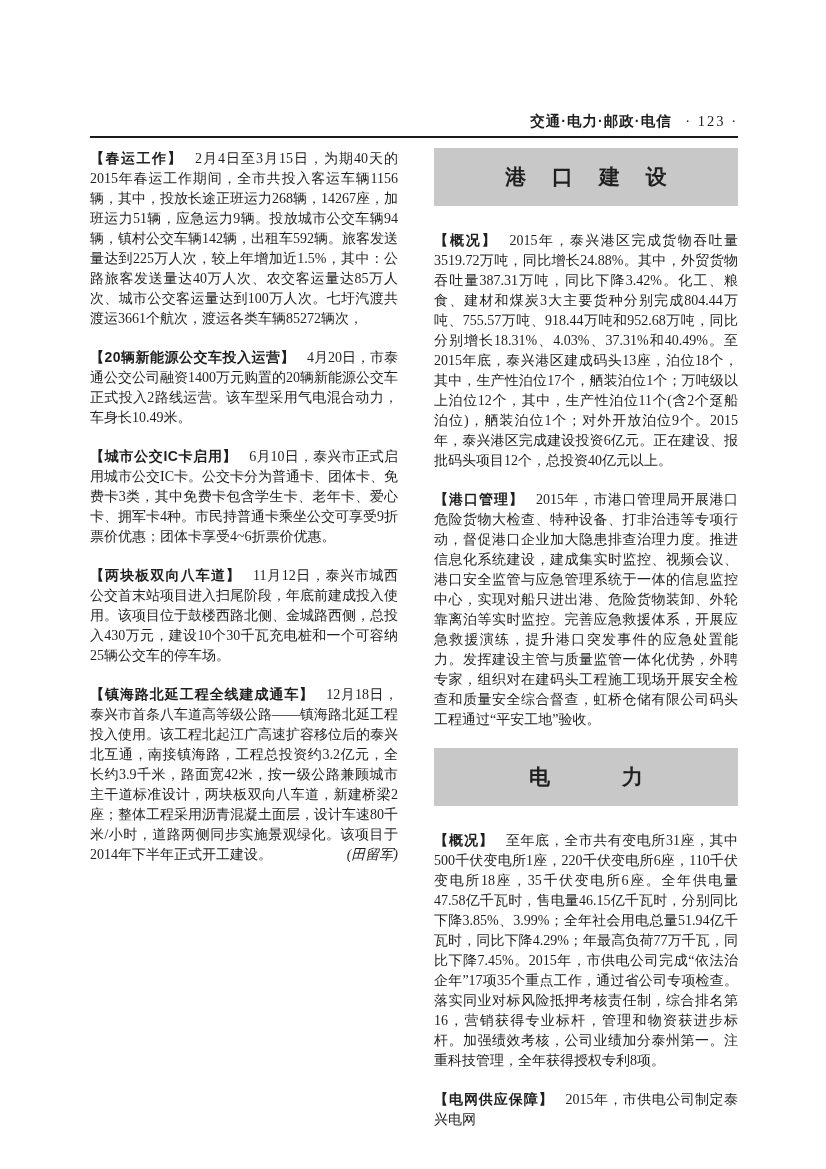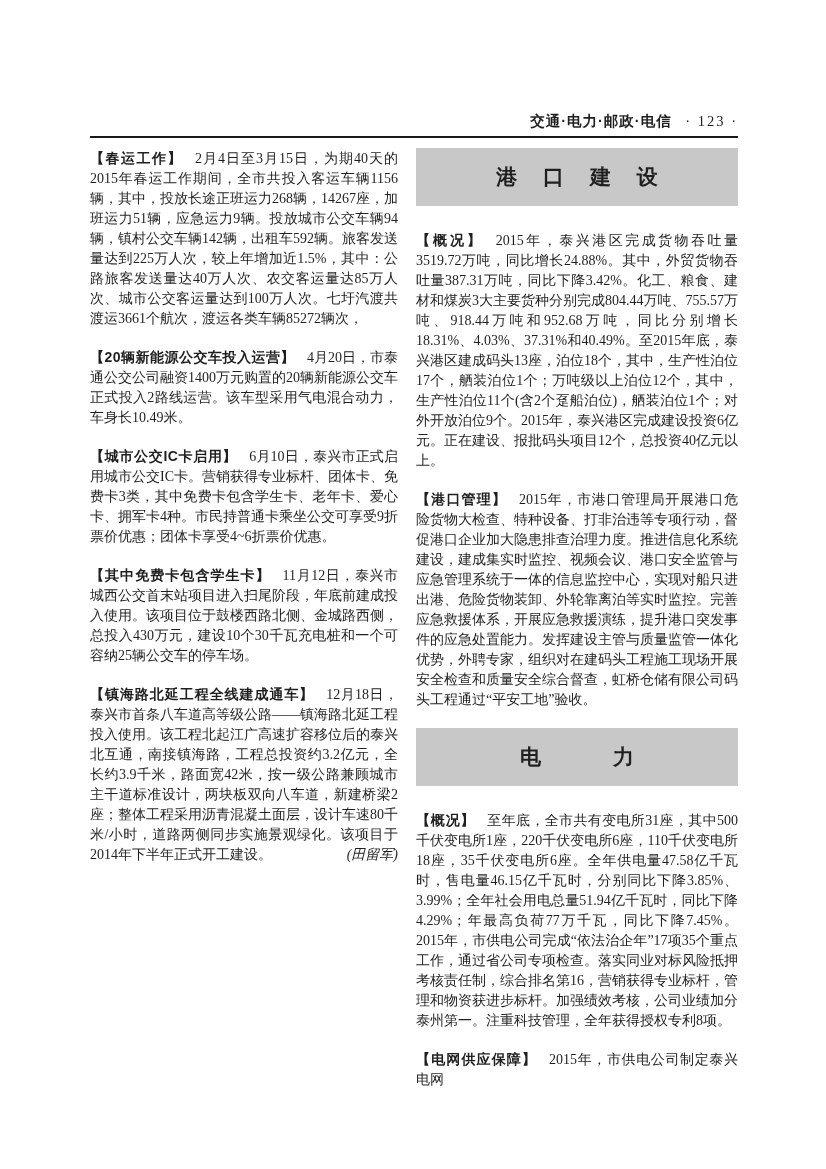--- a/index.html
+++ b/index.html
@@ -36,21 +36,21 @@
     letter-spacing: 1px;
   }
   .header-page {
     font-family: "Liberation Serif", "DejaVu Serif", serif;
     font-weight: 400;
     margin-left: 10px;
     letter-spacing: 2px;
   }
   .columns {
     display: flex;
-    gap: 18px;
+    gap: 36px;
     margin: 10px 84px 0 90px;
   }
   .col { font-size: 14px; line-height: 20px; text-align: justify; }
   .col-left  { width: 308px; flex: 0 0 308px; }
   .col-right { width: 322px; flex: 1; }
   p.entry { margin: 0 0 18px 0; }
   p.entry:last-child { margin-bottom: 0; }
   .entry-label {
     font-family: "Liberation Sans", "DejaVu Sans", sans-serif;
     font-weight: 700;
@@ -86,24 +86,24 @@
   <div class="columns">
 
     <div class="col col-left">
       <p class="entry">
         <span class="entry-label">【春运工作】</span><span class="entry-text">2月4日至3月15日，为期40天的2015年春运工作期间，全市共投入客运车辆1156辆，其中，投放长途正班运力268辆，14267座，加班运力51辆，应急运力9辆。投放城市公交车辆94辆，镇村公交车辆142辆，出租车592辆。旅客发送量达到225万人次，较上年增加近1.5%，其中：公路旅客发送量达40万人次、农交客运量达85万人次、城市公交客运量达到100万人次。七圩汽渡共渡运3661个航次，渡运各类车辆85272辆次，</span>
       </p>
       <p class="entry">
         <span class="entry-label">【20辆新能源公交车投入运营】</span><span class="entry-text">4月20日，市泰通公交公司融资1400万元购置的20辆新能源公交车正式投入2路线运营。该车型采用气电混合动力，车身长10.49米。</span>
       </p>
       <p class="entry">
-        <span class="entry-label">【城市公交IC卡启用】</span><span class="entry-text">6月10日，泰兴市正式启用城市公交IC卡。营销获得专业标杆、团体卡、免费卡3类，其中免费卡包含学生卡、老年卡、爱心卡、拥军卡4种。市民持普通卡乘坐公交可享受9折票价优惠；团体卡享受4~6折票价优惠。</span>
+        <span class="entry-label">【城市公交IC卡启用】</span><span class="entry-text">6月10日，泰兴市正式启用城市公交IC卡。公交卡分为普通卡、团体卡、免费卡3类，其中免费卡包含学生卡、老年卡、爱心卡、拥军卡4种。市民持普通卡乘坐公交可享受9折票价优惠；团体卡享受4~6折票价优惠。</span>
       </p>
       <p class="entry">
-        <span class="entry-label">【其中免费卡包含学生卡】</span><span class="entry-text">11月12日，泰兴市城西公交首末站项目进入扫尾阶段，年底前建成投入使用。该项目位于鼓楼西路北侧、金城路西侧，总投入430万元，建设10个30千瓦充电桩和一个可容纳25辆公交车的停车场。</span>
+        <span class="entry-label">【两块板双向八车道】</span><span class="entry-text">11月12日，泰兴市城西公交首末站项目进入扫尾阶段，年底前建成投入使用。该项目位于鼓楼西路北侧、金城路西侧，总投入430万元，建设10个30千瓦充电桩和一个可容纳25辆公交车的停车场。</span>
       </p>
       <p class="entry">
         <span class="entry-label">【镇海路北延工程全线建成通车】</span><span class="entry-text">12月18日，泰兴市首条八车道高等级公路——镇海路北延工程投入使用。该工程北起江广高速扩容移位后的泰兴北互通，南接镇海路，工程总投资约3.2亿元，全长约3.9千米，路面宽42米，按一级公路兼顾城市主干道标准设计，两块板双向八车道，新建桥梁2座；整体工程采用沥青混凝土面层，设计车速80千米/小时，道路两侧同步实施景观绿化。该项目于2014年下半年正式开工建设。</span>
         <span class="signature">(田留军)</span>
       </p>
     </div>
 
     <div class="col col-right">
       <div class="section-heading">港 口 建 设</div>
       <p class="entry">

